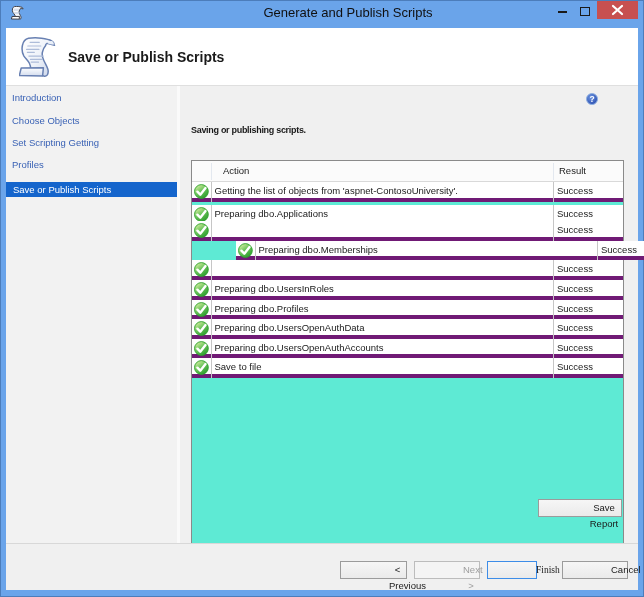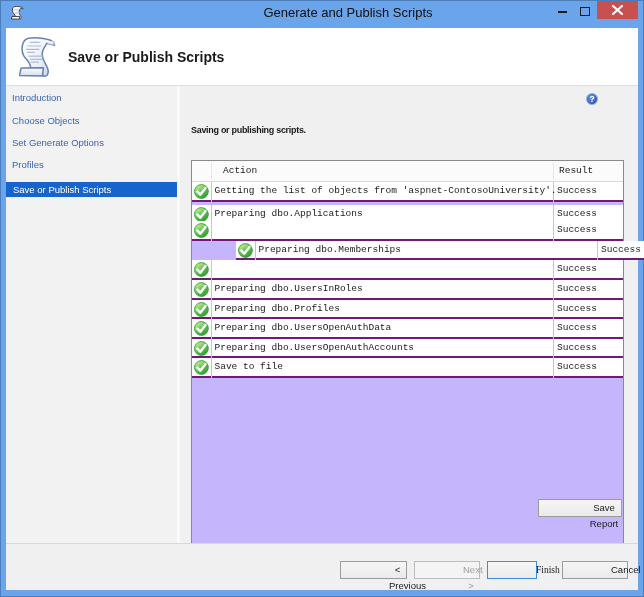--- a/index.html
+++ b/index.html
@@ -23,25 +23,25 @@
   #bottombar { left:6px; top:544px; width:632px; height:46px; background:#F0F0F0; }
   .nav { left:12px; width:160px; height:14px; line-height:14px; font-size:9.5px; color:#3A62B5; }
   #navactive { left:6px; top:182px; width:171px; height:15px; background:#1565CC; color:#FFFFFF; font-size:9.5px; line-height:15px; padding-left:7px; }
   
   #main { left:180px; top:86px; width:458px; height:457px; background:#F0F0F0; }
   #helpico { left:586px; top:94px; } #helpico svg { display:block; margin-top:-1.5px; }
   svg { display:block; }
   #helptext { left:637px; top:94px; font-size:12px; color:#3B5FC0; height:12px; line-height:12px;margin-left:14px; }
   #caption { left:191px; top:124px; font-size:9px; letter-spacing:-0.3px; font-weight:bold; color:#1A1A1A; height:13px; line-height:13px; }
   
-  #tablebox { left:191px; top:160px; width:433px; height:428px; background:#c4b5fd; border:1px solid #8A8A8A;font-family:Liberation Mono, monospace; }
+  #tablebox { left:191px; top:160px; width:433px; height:428px; background:#5eead4; border:1px solid #8A8A8A; }
   #thead { left:0px; top:0px; width:431px; height:21px; background:#FBFBFB; border-bottom:1px solid #D9D9D9; }
   #thead .vline { top:2px; width:1px; height:17px; background:#E3E8EF; }
   .hlabel { top:0; height:20px; line-height:20px; font-size:9.5px; color:#1A1A1A; }
-  .row { left:0; width:431px; height:19.6px; border-bottom:2px solid #701a75; background:#FFFFFF; }
+  .row { left:0; width:431px; height:19.6px; border-bottom:4px solid #701a75; background:#FFFFFF; }
   .row .vl1 { position:absolute; left:19px; top:0; width:1px; height:19.6px; background:#C6C6C6; }
   .row .vl2 { position:absolute; left:361px; top:0; width:1px; height:19.6px; background:#C6C6C6; }
   .row .ico { position:absolute; left:1.5px; top:2px; }
   .row .act { position:absolute; left:22.5px; top:-1px; height:19px; line-height:19px; font-size:9.5px; color:#1A1A1A; white-space:nowrap; }
   .row .res { position:absolute; left:365px; top:-1px; height:19px; line-height:19px; font-size:9.5px; color:#1A1A1A; }
   
   .btn { border:1px solid #9B9B9B; background:linear-gradient(#F6F6F6,#EAEAEA); font-size:9.5px; color:#1A1A1A; text-align:center;padding-left:48px; }
   #savereport { left:538px; top:499px; width:84px; height:18px; line-height:16px; }
   #sep { left:6px; top:543px; width:632px; height:1px; background:#D8D8D8; }
   #bprev { left:340px; top:561px; width:67px; height:18px; line-height:16px; }
@@ -102,21 +102,21 @@
       <path d="M1.2,30 L23.4,29.7 L22.6,37.9 L-0.7,37.5 Z" fill="url(#pg2)" stroke="#6880B2" stroke-width="1.5" stroke-linejoin="round"></path>
     </svg>
   </div>
   <div id="htitle" class="abs">Save or Publish Scripts</div>
 </div>
 
 <div id="sidebar" class="abs"></div>
 <div id="sidediv" class="abs"></div>
 <div class="abs nav" style="top:91px;">Introduction</div>
 <div class="abs nav" style="top:114px;">Choose Objects</div>
-<div class="abs nav" style="top:136px;">Set Generate Options</div>
+<div class="abs nav" style="top:136px;">Set Scripting Getting</div>
 <div class="abs nav" style="top:158px;">Profiles</div>
 <div id="navactive" class="abs">Save or Publish Scripts</div>
 
 <div id="main" class="abs"></div>
 <div id="helpico" class="abs">
   <svg width="12" height="12" viewBox="0 0 12 12">
     <defs>
       <radialGradient id="hg" cx="0.4" cy="0.35" r="0.8">
         <stop offset="0" stop-color="#6E96E0"></stop>
         <stop offset="1" stop-color="#1F41A8"></stop>

